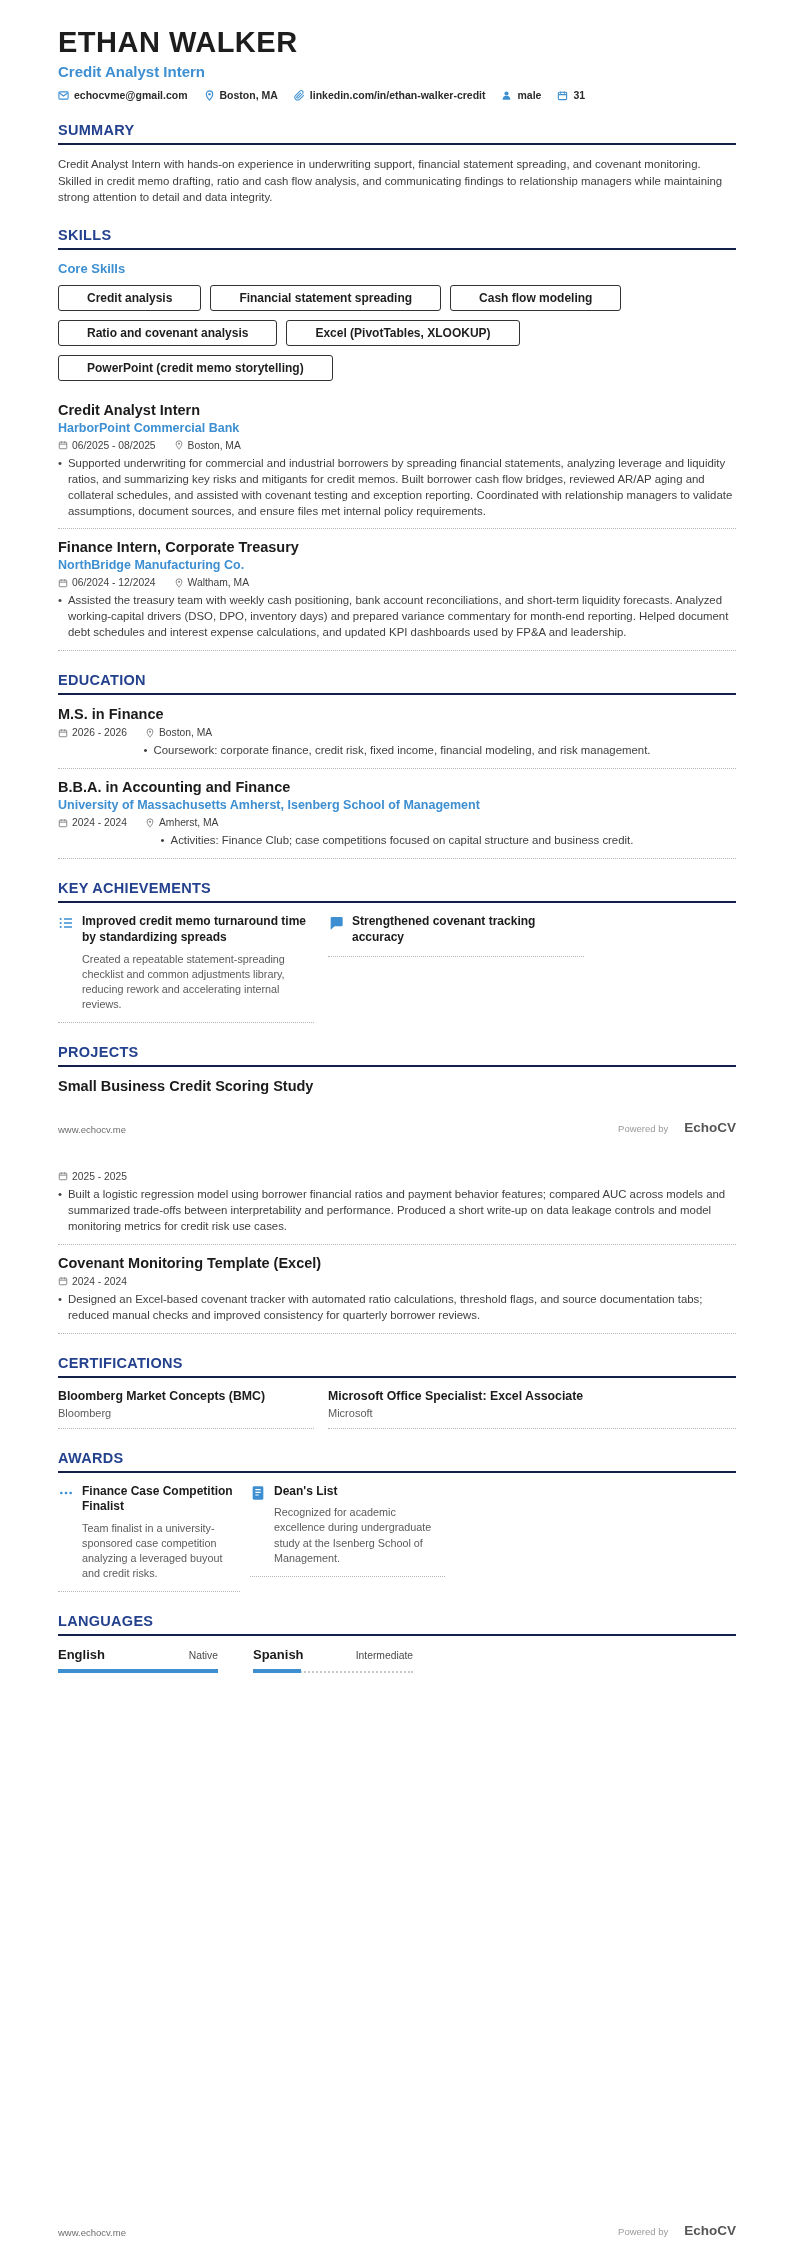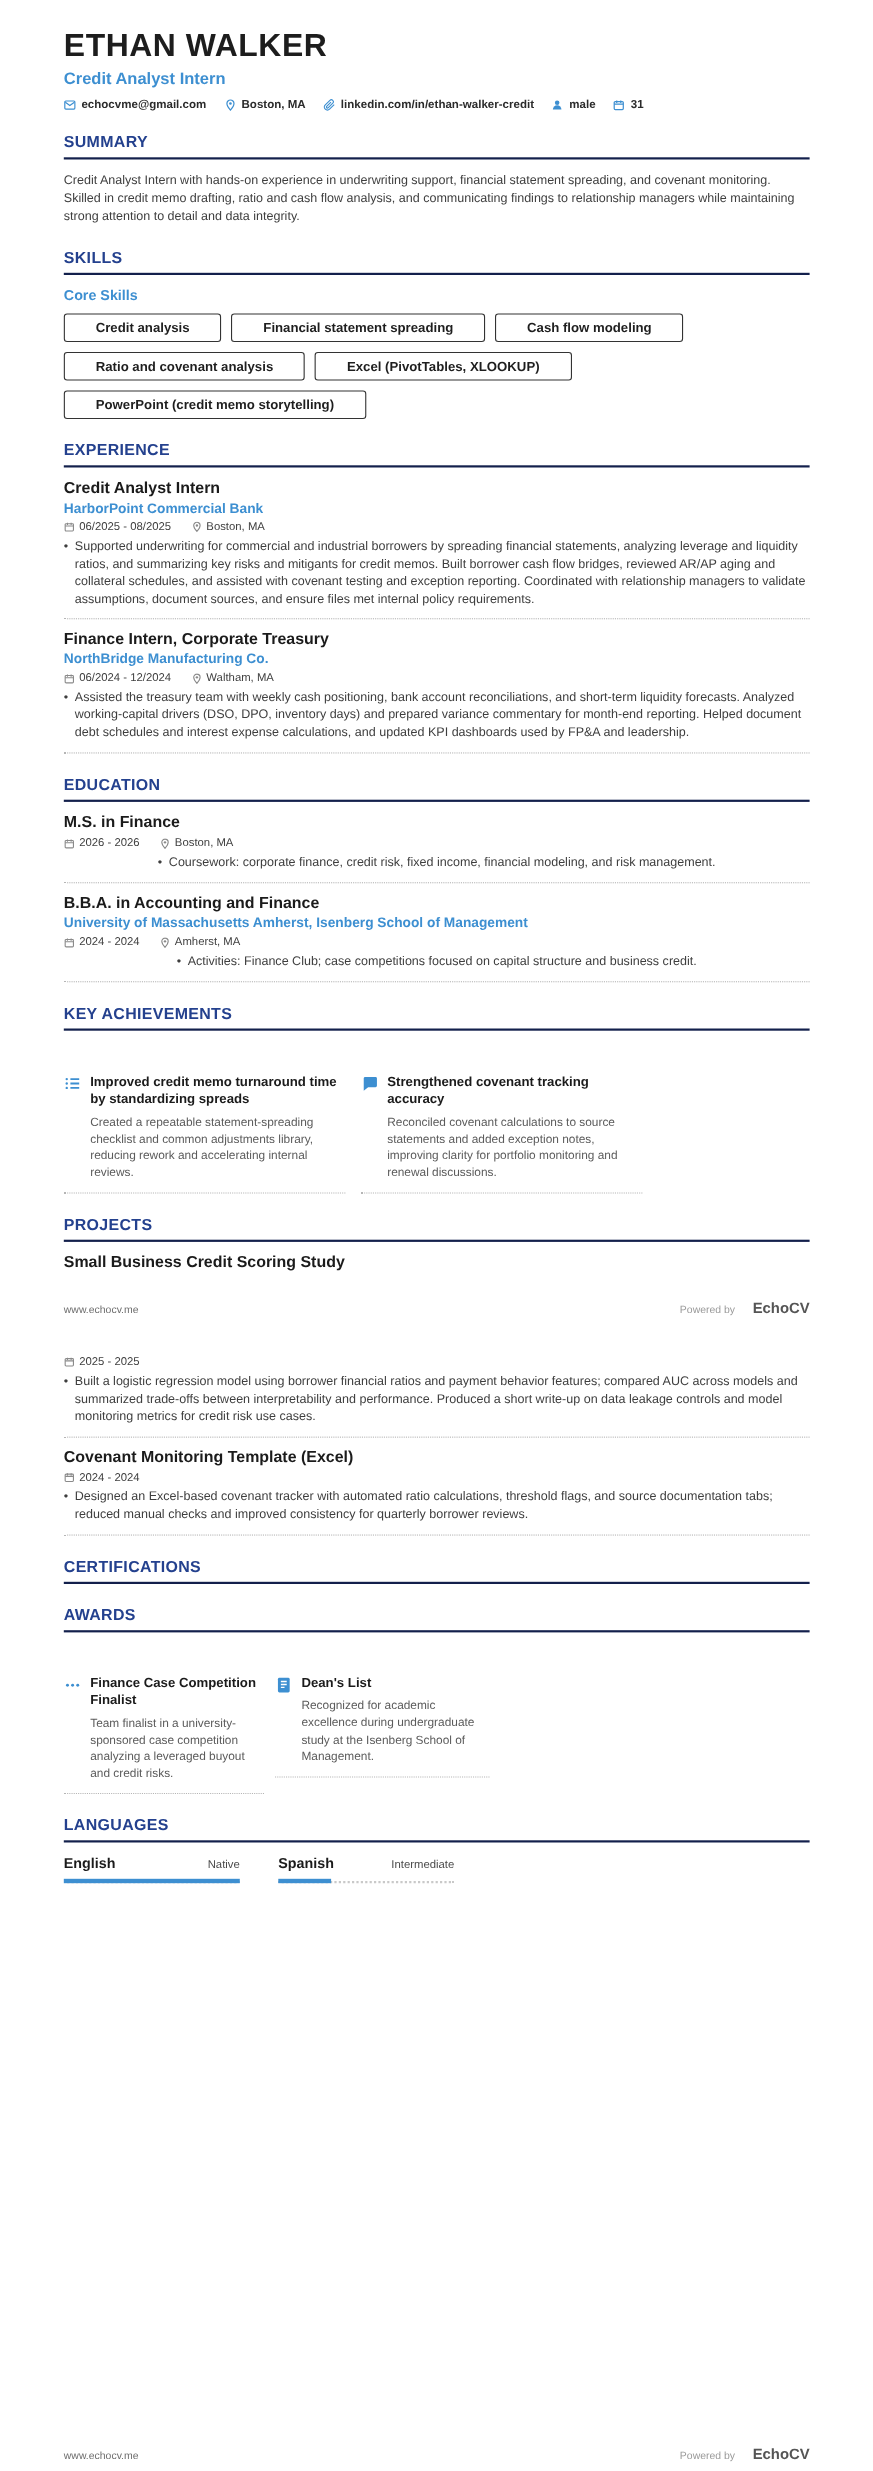--- a/index.html
+++ b/index.html
@@ -34,21 +34,21 @@
   .entry-title { font-size:14.5px; font-weight:bold; color:#1b1b1b; }
   .entry-sub { font-size:12.5px; font-weight:bold; color:#3d8fd1; margin-top:3px; }
   .meta-row { display:flex; gap:18px; margin-top:5px; margin-bottom:5px; align-items:flex-start; }
   .meta-item { display:flex; gap:4px; align-items:center; font-size:10.3px; color:#3f3f3f; }
   .bullet { display:flex; gap:6px; font-size:11.4px; color:#3e3e3e; line-height:1.4;justify-content:center; }
   .bullet::before { content:"•"; flex:0 0 auto; color:#3e3e3e; }
 
   
   .ach-grid { display:grid; grid-template-columns:256px 256px; column-gap:14px; align-items:start; }
   .awards-grid { display:grid; grid-template-columns:182px 195px; column-gap:10px; align-items:start; }
-  .ach-item { display:flex; gap:8px; border-bottom:1px dotted #b5b5b5; padding-bottom:10px; align-items:flex-start;margin-top:28px; }
+  .ach-item { display:flex; gap:8px; border-bottom:1px dotted #b5b5b5; padding-bottom:10px; align-items:flex-start; }
   .ach-icon { color:#3d8fd1; flex:0 0 16px; margin-top:1px; display:flex; }
   .ach-title { font-size:12px; font-weight:bold; color:#1b1b1b; line-height:1.3; }
   .ach-desc { font-size:10.8px; color:#5b5b5b; line-height:1.4; margin-top:6px; }
 
   
   .cert-grid { display:grid; grid-template-columns:256px 1fr; column-gap:14px; align-items:start; }
   .cert-item { border-bottom:1px dotted #b5b5b5; padding-bottom:9px; }
   .cert-title { font-size:12.3px; font-weight:bold; color:#1b1b1b; }
   .cert-issuer { font-size:11px; color:#5b5b5b; margin-top:4px; }
 
@@ -136,21 +136,20 @@
         <span class="tag">Credit analysis</span>
         <span class="tag">Financial statement spreading</span>
         <span class="tag">Cash flow modeling</span>
         <span class="tag">Ratio and covenant analysis</span>
         <span class="tag">Excel (PivotTables, XLOOKUP)</span>
         <span class="tag">PowerPoint (credit memo storytelling)</span>
       </div>
     </section>
 
     <section class="section">
-      <h2 class="sec-head">EXPERIENCE</h2>
 
       <div class="entry">
         <div class="entry-title">Credit Analyst Intern</div>
         <div class="entry-sub">HarborPoint Commercial Bank</div>
         <div class="meta-row">
           <span class="meta-item">
             <span class="micon">
                 <svg viewBox="0 0 24 24" width="10" height="10">
                   <rect x="3" y="5" width="18" height="16" rx="2" fill="none" stroke="currentColor" stroke-width="2.4"></rect>
                   <path d="M3 10h18M8 3v5M16 3v5" fill="none" stroke="currentColor" stroke-width="2.4"></path>
@@ -279,21 +278,20 @@
           </div>
         </div>
         <div class="ach-item">
           <span class="ach-icon">
               <svg viewBox="0 0 24 24" width="16" height="16">
                 <path d="M4 3h16a2 2 0 0 1 2 2v10a2 2 0 0 1-2 2H10l-6 5V5a2 2 0 0 1 2-2z" fill="currentColor"></path>
               </svg>
             </span>
           <div>
             <div class="ach-title">Strengthened covenant tracking accuracy</div>
-            <div class="ach-desc">Reconciled covenant calculations to source statements and added exception notes, improving clarity for portfolio monitoring and renewal discussions.</div>
           </div>
         </div>
       </div>
     </section>
 
     <section class="section">
       <h2 class="sec-head">PROJECTS</h2>
       <div class="entry-title">Small Business Credit Scoring Study</div>
 
       <div class="page-footer">
@@ -335,20 +333,30 @@
           </span>
         </div>
         <div class="bullet">
             <span>Designed an Excel-based covenant tracker with automated ratio calculations, threshold flags, and source documentation tabs; reduced manual checks and improved consistency for quarterly borrower reviews.</span>
           </div>
       </div>
     </section>
 
     <section class="section">
       <h2 class="sec-head">CERTIFICATIONS</h2>
+      <div class="cert-grid">
+        <div class="cert-item">
+          <div class="cert-title">Bloomberg Market Concepts (BMC)</div>
+          <div class="cert-issuer">Bloomberg</div>
+        </div>
+        <div class="cert-item">
+          <div class="cert-title">Microsoft Office Specialist: Excel Associate</div>
+          <div class="cert-issuer">Microsoft</div>
+        </div>
+      </div>
     </section>
 
     <section class="section">
       <h2 class="sec-head">AWARDS</h2>
       <div class="awards-grid">
         <div class="ach-item">
           <span class="ach-icon">
               <svg viewBox="0 0 24 24" width="16" height="16">
                 <circle cx="5" cy="12" r="2" fill="currentColor"></circle>
                 <circle cx="12" cy="12" r="2" fill="currentColor"></circle>

